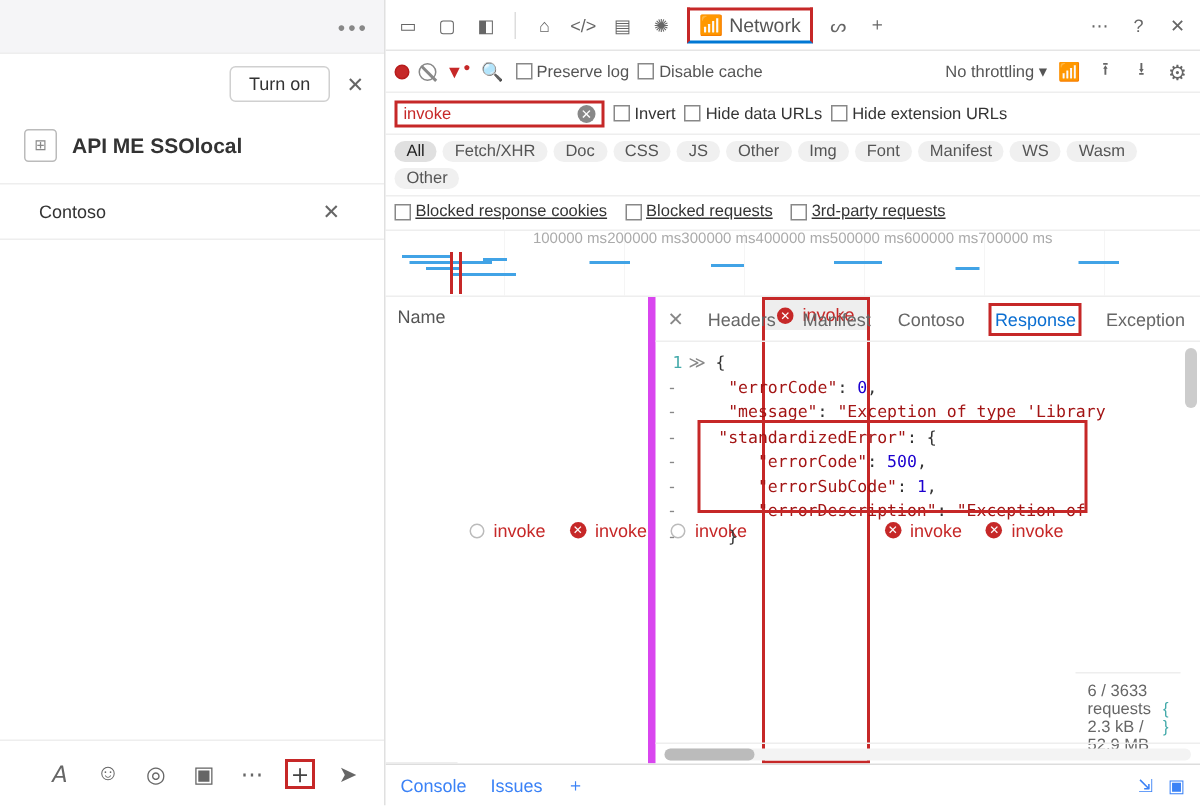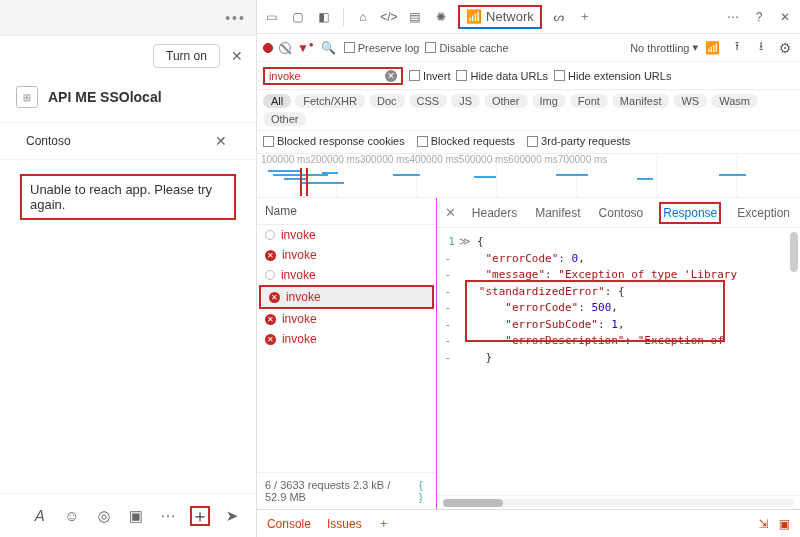--- a/index.html
+++ b/index.html
@@ -254,34 +254,35 @@
       background:#e0e0e0;
       color:#222;
     }
     .extra-filter-row {
       display:flex;
       align-items:center;
       gap:12px;
       padding: 4px 6px 6px 6px;
       border-bottom:1px solid #eee;
       font-size:11px;
+      text-decoration:underline;
     }
 
     
     .waterfall {
       height: 44px;
       border-bottom:1px solid #eee;
       position:relative;
       background: repeating-linear-gradient(to right, #fff, #fff 79px, #f5f5f5 79px, #f5f5f5 80px);
       font-size:10px;
       color:#aaa;
     }
     .tick-labels {
       display:flex;
-      justify-content:flex-start;
+      justify-content:center;
       padding: 0 4px;
     }
     .wf-bars {
       position:absolute;
       top:14px; left:0; right:0; bottom:2px;
     }
     .wf-bar {
       position:absolute;
       height:2px;
       background:#41a3e6;
@@ -295,24 +296,23 @@
     }
 
     
     .main-split {
       flex:1;
       display:flex;
       overflow:hidden;
     }
     .requests-col {
       width: 180px;
-      border-right:1px solid #d946ef;
-      display:flex;
-      flex-direction:column;
-      justify-content:flex-end;
+      border-right:5px solid #d946ef;
+      display:flex;
+      flex-direction:row;
     }
     .name-header {
       padding: 6px 8px;
       border-bottom:1px solid #eee;
       font-size:12px;
       color:#555;
     }
     .req-item {
       display:flex;
       align-items:center;
@@ -421,21 +421,21 @@
 
     
     .drawer {
       height: 28px;
       border-top:1px solid #ddd;
       display:flex;
       align-items:center;
       padding: 0 10px;
       gap:16px;
       font-size:12px;
-      color:#c2410c;
+      color:#3b82f6;
     }
     .drawer-right { margin-left:auto; display:flex; gap:10px; }
   </style>
 </head>
 <body>
 
 <div class="left-pane">
   <div class="left-top-bar">
     <span class="dots">•••</span>
   </div>
@@ -444,21 +444,20 @@
     <span class="close-x">✕</span>
   </div>
   <div class="app-row">
     <span class="app-icon">⊞</span>
     <span class="app-title">API ME SSOlocal</span>
   </div>
   <div class="contoso-row">
     <span>Contoso</span>
     <span class="close-x">✕</span>
   </div>
-  <div class="error-box">Unable to reach app. Please try again.</div>
 
   <div class="left-footer">
     <span class="footer-icon">𝘈</span>
     <span class="footer-icon">☺</span>
     <span class="footer-icon">◎</span>
     <span class="footer-icon">▣</span>
     <span class="footer-icon">⋯</span>
     <span class="footer-icon highlight-red" style="color:#444;font-size:18px;">＋</span>
     <span class="footer-icon">➤</span>
   </div>

